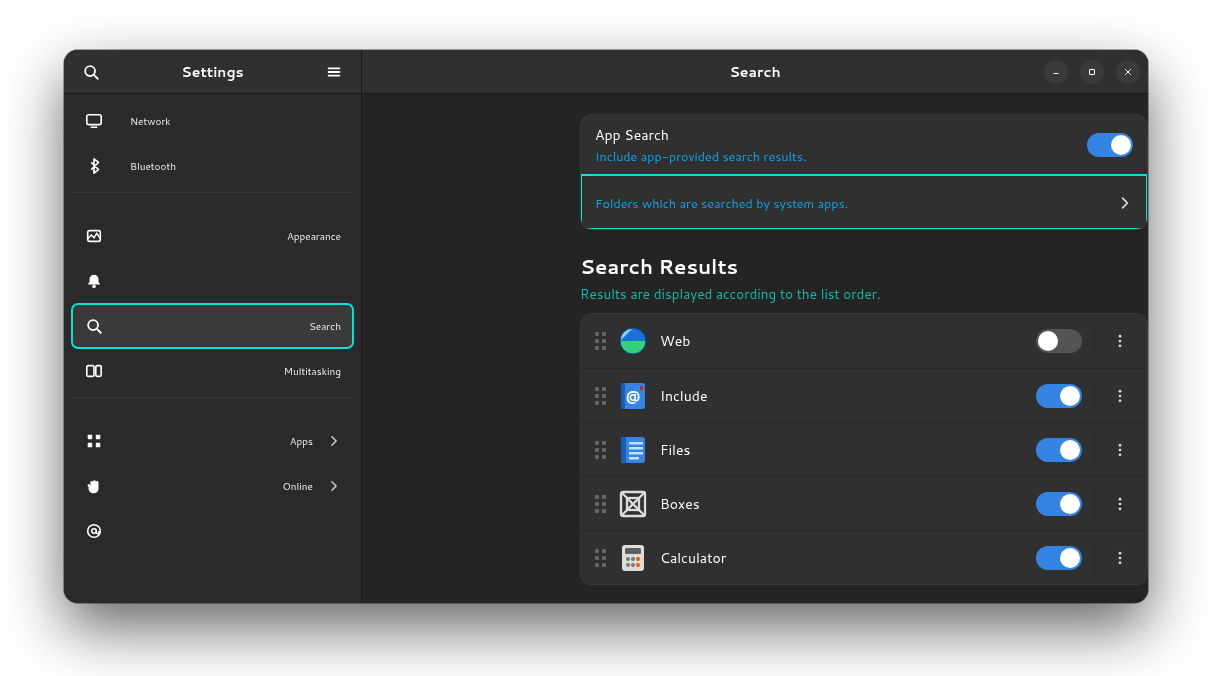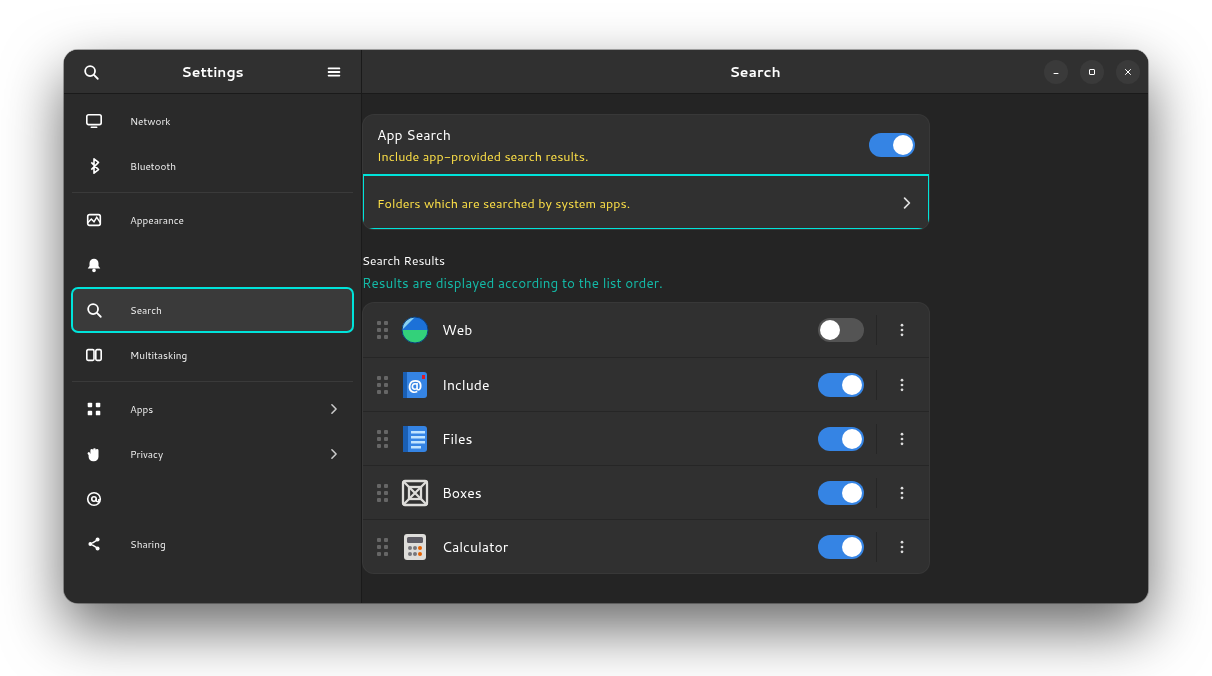--- a/index.html
+++ b/index.html
@@ -55,21 +55,22 @@
     font-size: 14px;
   }
 
   .sidebar-items {
     padding-top: 4px;
     overflow-y: auto;
   }
   .sidebar-section + .sidebar-section {
     border-top: 1px solid #3a3a3a;
     margin-top: 4px;
-    padding-top: 4px;
+    padding-top: 20px;
+    text-align: right;
   }
   .sidebar-section {
     margin-left: 8px;
     margin-right: 8px;
   }
 
   .side-item {
     display: flex;
     align-items: center;
     height: 44px;
@@ -117,24 +118,24 @@
     border-radius: 50%;
     background: #3a3a3a;
     display:flex; align-items:center; justify-content:center;
     cursor:pointer;
   }
   .win-btn svg { width: 10px; height: 10px; }
 
   .content {
     flex:1;
     overflow-y: auto;
-    padding: 20px 15px 0 0;
+    padding: 20px 0 0 0;
     display:flex;
     flex-direction:column;
-    align-items:flex-start;
+    align-items:flex-end;
   }
   .content-inner { width: 568px; }
 
   .card {
     background: #303030;
     border-radius: 12px;
     overflow: hidden;
     border: 1px solid rgba(255,255,255,0.04);
   }
 
@@ -142,21 +143,21 @@
     display:flex;
     align-items:center;
     padding: 10px 14px;
     min-height: 54px;
     gap: 12px;
   }
   .row + .row { border-top: 1px solid #262626; }
 
   .row .txt { flex:1; display:flex; flex-direction:column; gap:2px; }
   .row-title { font-size: 14px; color:#fff; }
-  .row-sub  { font-size: 12.5px; color:#fde047; }
+  .row-sub  { font-size: 12.5px; color:#0ea5e9; }
 
   .row.focused {
     outline: 2px solid #00e3da;
     outline-offset: -1px;
   }
 
   
   .switch {
     width: 46px; height: 24px;
     border-radius: 12px;
@@ -194,21 +195,21 @@
     cursor: grab;
   }
   .grip span {
     width:4px; height:4px; background:#666; border-radius:1px;
   }
 
   .section-hdr {
     margin-top: 22px;
     margin-bottom: 10px;
   }
-  .section-hdr .t { font-weight:400; font-size:12px; margin-bottom:4px; }
+  .section-hdr .t { font-weight:700; font-size:20px; margin-bottom:4px; }
   .section-hdr .s { font-size:13.5px; color:#14b8a6; }
 
   .app-icon {
     width: 30px; height:30px;
     border-radius: 4px;
     display:flex; align-items:center; justify-content:center;
     flex-shrink:0;
   }
   .app-icon svg { width:30px; height:30px; }
 
@@ -412,40 +413,31 @@
     <svg class="chev" viewBox="0 0 20 20" width="14" height="14" style="color:#ddd">
               <use href="#ic-chev-right"></use>
             </svg>
   </div>
           <div class="side-item">
     <span class="icon">
       <svg viewBox="0 0 20 20" width="18" height="18" style="color:#fff">
                 <use href="#ic-hand"></use>
               </svg>
     </span>
-    <span class="lbl">Privacy</span>
+    <span class="lbl">Online</span>
     <svg class="chev" viewBox="0 0 20 20" width="14" height="14" style="color:#ddd">
               <use href="#ic-chev-right"></use>
             </svg>
   </div>
           <div class="side-item">
     <span class="icon">
       <svg viewBox="0 0 20 20" width="18" height="18" style="color:#fff">
                 <use href="#ic-at"></use>
               </svg>
     </span>
-
-  </div>
-          <div class="side-item">
-    <span class="icon">
-      <svg viewBox="0 0 20 20" width="18" height="18" style="color:#fff">
-                <use href="#ic-share"></use>
-              </svg>
-    </span>
-    <span class="lbl">Sharing</span>
 
   </div>
         </div>
       </div>
   </div>
 
   <div class="main">
     <div class="main-header">
       <div class="main-title">Search</div>
       <div class="window-controls">

